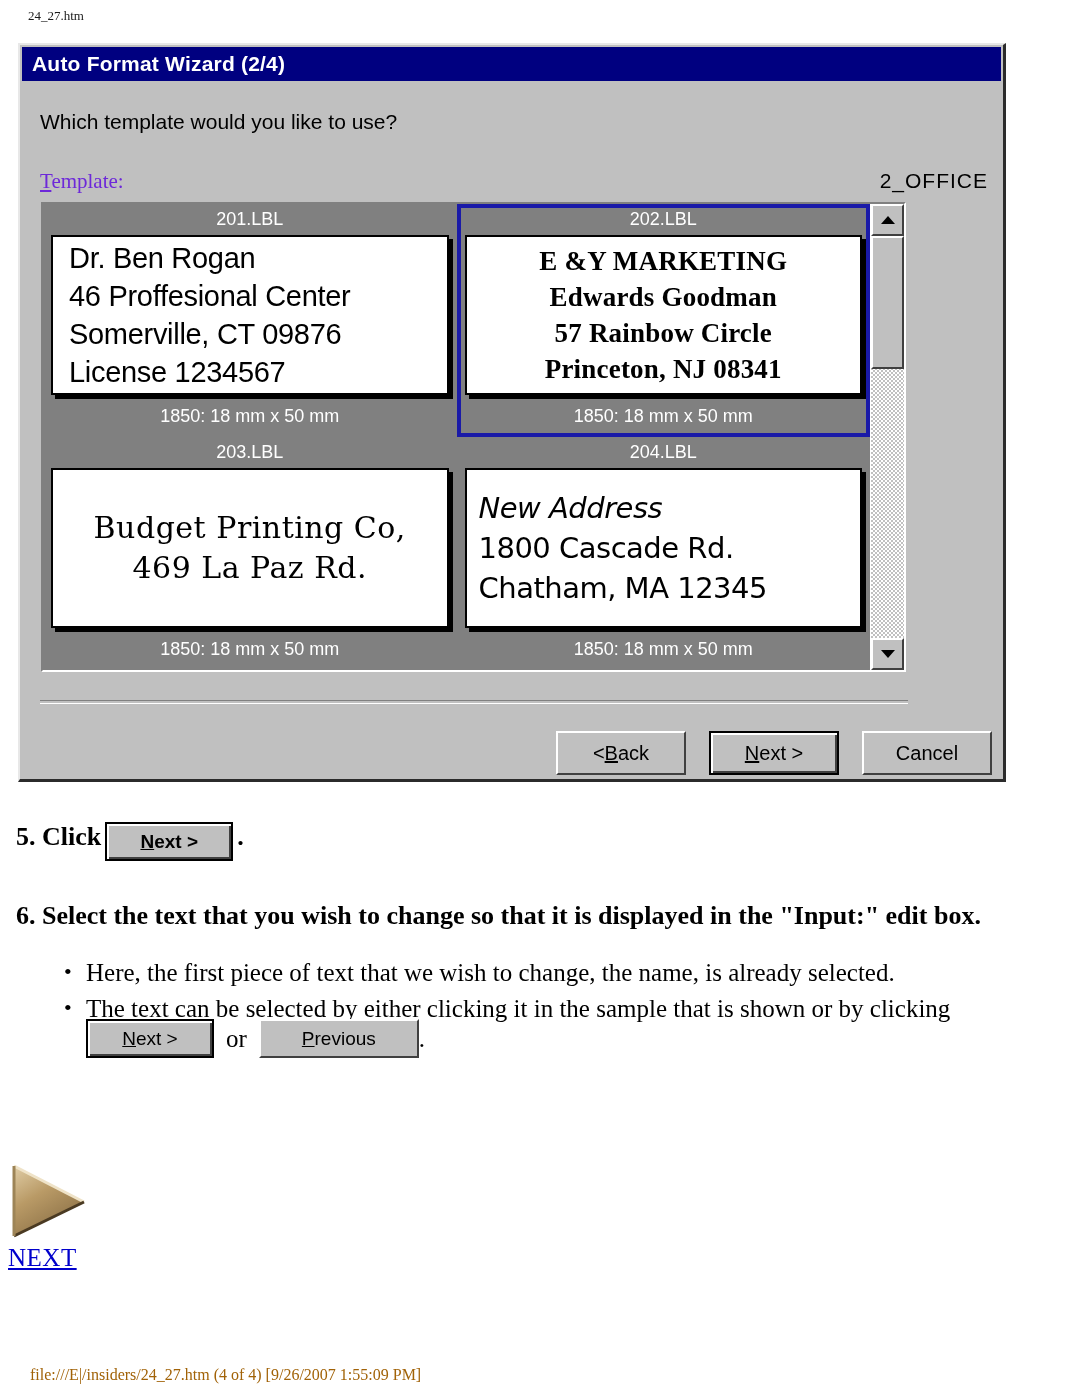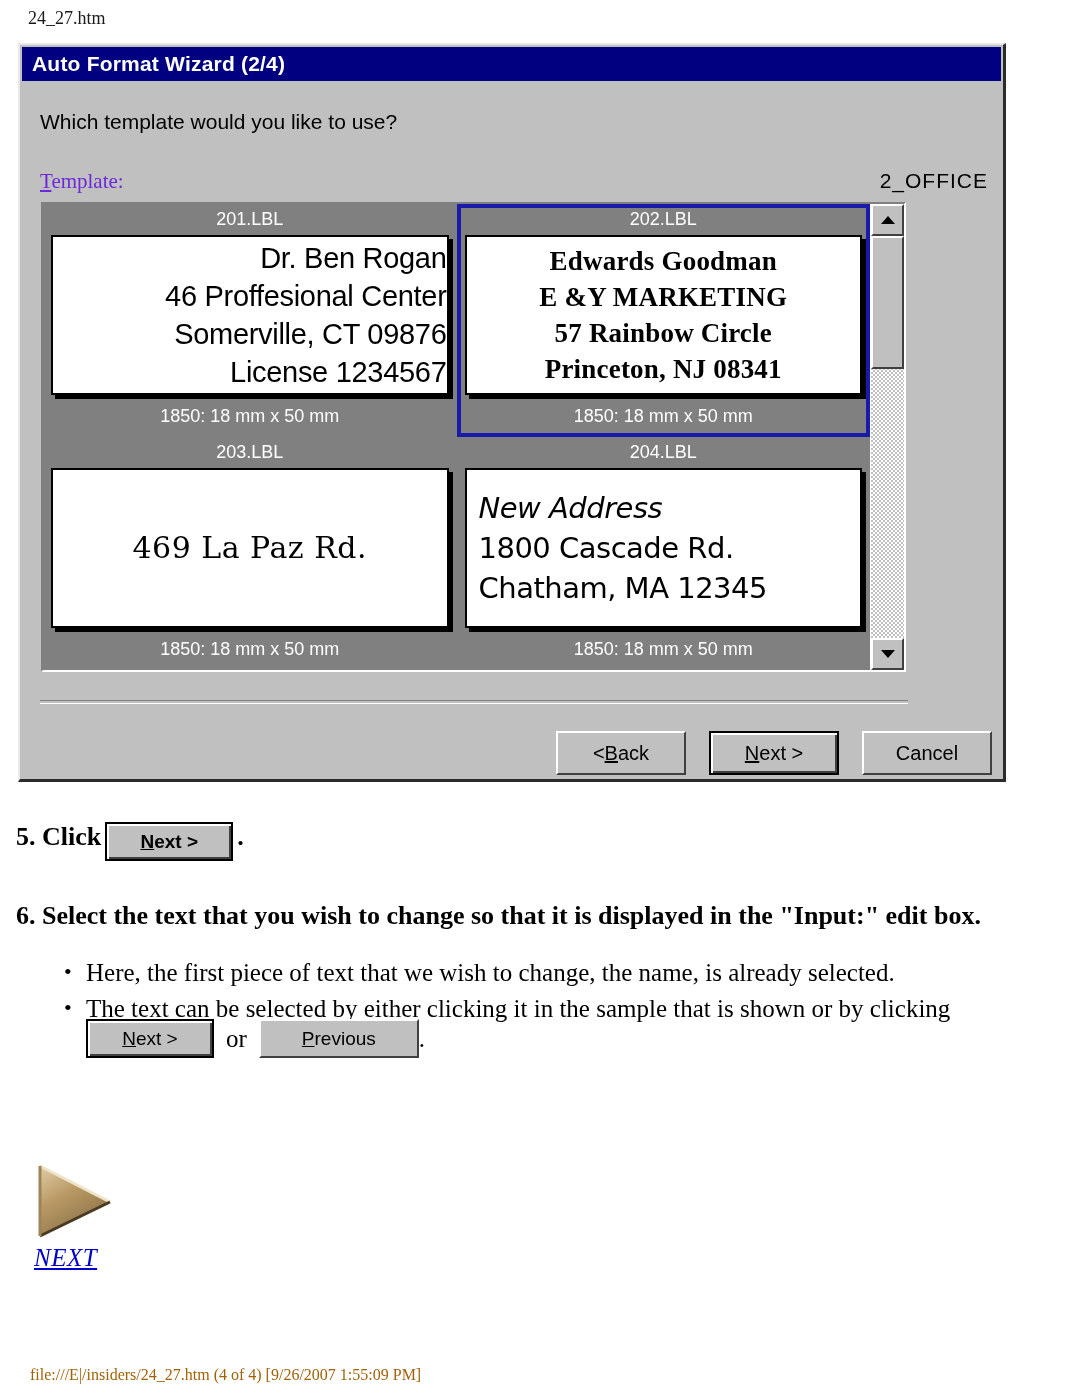--- a/index.html
+++ b/index.html
@@ -15,21 +15,21 @@
     color: #000000;
     overflow: hidden;
   }
 
   
   .page-header {
     position: absolute;
     left: 28px;
     top: 8px;
     font-family: "Liberation Serif", serif;
-    font-size: 18px;
+    font-size: 13px;
     color: #1a1a1a;
   }
   .page-footer {
     position: absolute;
     left: 30px;
     top: 1366px;
     font-family: "Liberation Serif", serif;
     font-size: 16px;
     color: #a16207;
   }
@@ -152,21 +152,21 @@
     height: 160px;
     box-sizing: border-box;
     overflow: hidden;
     display: flex;
     flex-direction: column;
     justify-content: center;
   }
   .card .ln { white-space: nowrap; overflow: hidden; }
 
   
-  .card.style-sans { font-family: "Liberation Sans", sans-serif; text-align: left; padding-left: 10px; align-items: flex-end; }
+  .card.style-sans { font-family: "Liberation Sans", sans-serif; text-align: left; padding-left: 16px; }
   .card.style-sans .ln { font-size: 29px; line-height: 38px; letter-spacing: -0.3px; }
 
   .card.style-serif { font-family: "Liberation Serif", serif; font-weight: bold; text-align: center; }
   .card.style-serif .ln { font-size: 27px; line-height: 36px; letter-spacing: 0.2px; }
 
   .card.style-deco { font-family: "DejaVu Serif", serif; text-align: center; }
   .card.style-deco .ln { font-size: 30px; line-height: 40px; letter-spacing: 0.5px; }
 
   .card.style-geo { font-family: "DejaVu Sans", sans-serif; text-align: left; padding-left: 12px; }
   .card.style-geo .ln { font-size: 29px; line-height: 40px; letter-spacing: -0.5px; }
@@ -322,23 +322,22 @@
     display: flex;
     align-items: center;
     font-family: "Liberation Serif", serif;
     font-size: 25px;
   }
   .inline-row .gap { margin: 0 12px; }
 
   
   .next-block {
     position: absolute;
-    left: 30px;
+    left: 4px;
     top: 1162px;
-    font-style: italic;
   }
   .arrow-icon { display: block; }
   .next-link {
     display: inline-block;
     margin-top: 4px;
     margin-left: 4px;
     color: #0000cc;
     text-decoration: underline;
     font-family: "Liberation Serif", serif;
     font-size: 25px;
@@ -375,31 +374,32 @@
               <div class="ln">46 Proffesional Center</div>
               <div class="ln">Somerville, CT 09876</div>
               <div class="ln">License 1234567</div>
             </div>
             <div class="cell-size">1850: 18 mm x 50 mm</div>
           </div>
 
           <div class="cell selected">
             <div class="cell-title">202.LBL</div>
             <div class="card style-serif">
+              <div class="ln">E &amp;Y MARKETING</div>
               <div class="ln">Edwards Goodman</div>
-              <div class="ln">E &amp;Y MARKETING</div>
               <div class="ln">57 Rainbow Circle</div>
               <div class="ln">Princeton, NJ 08341</div>
             </div>
             <div class="cell-size">1850: 18 mm x 50 mm</div>
           </div>
 
           <div class="cell">
             <div class="cell-title">203.LBL</div>
             <div class="card style-deco">
+              <div class="ln">Budget Printing Co,</div>
               <div class="ln">469 La Paz Rd.</div>
             </div>
             <div class="cell-size">1850: 18 mm x 50 mm</div>
           </div>
 
           <div class="cell">
             <div class="cell-title">204.LBL</div>
             <div class="card style-geo">
               <div class="ln italic">New Address</div>
               <div class="ln">1800 Cascade Rd.</div>

